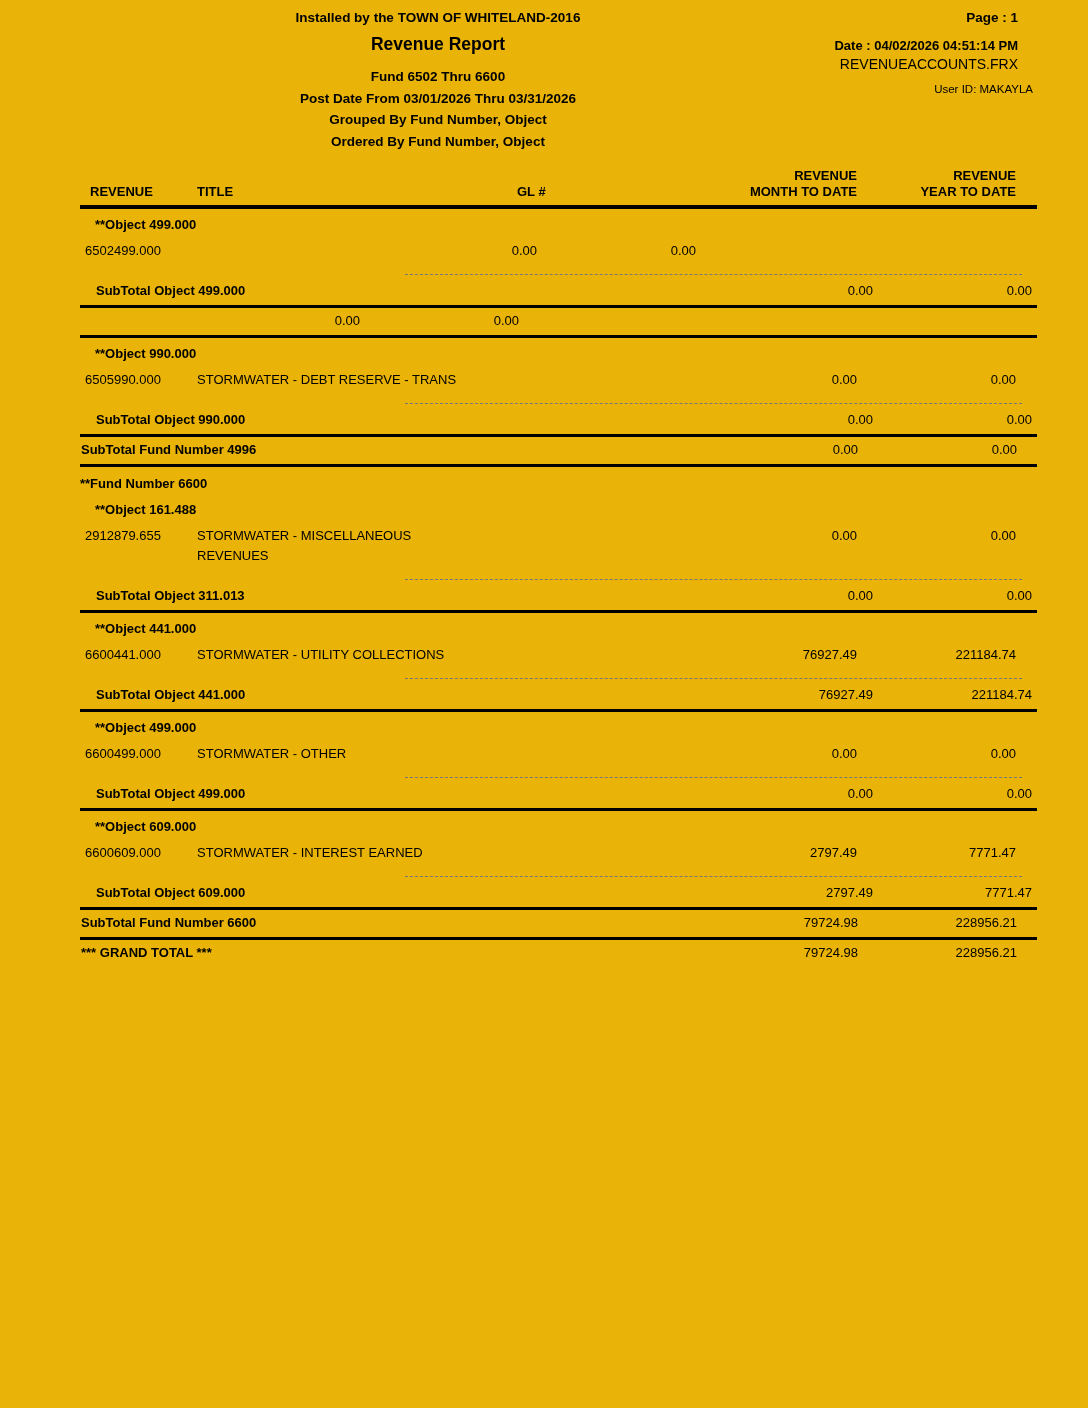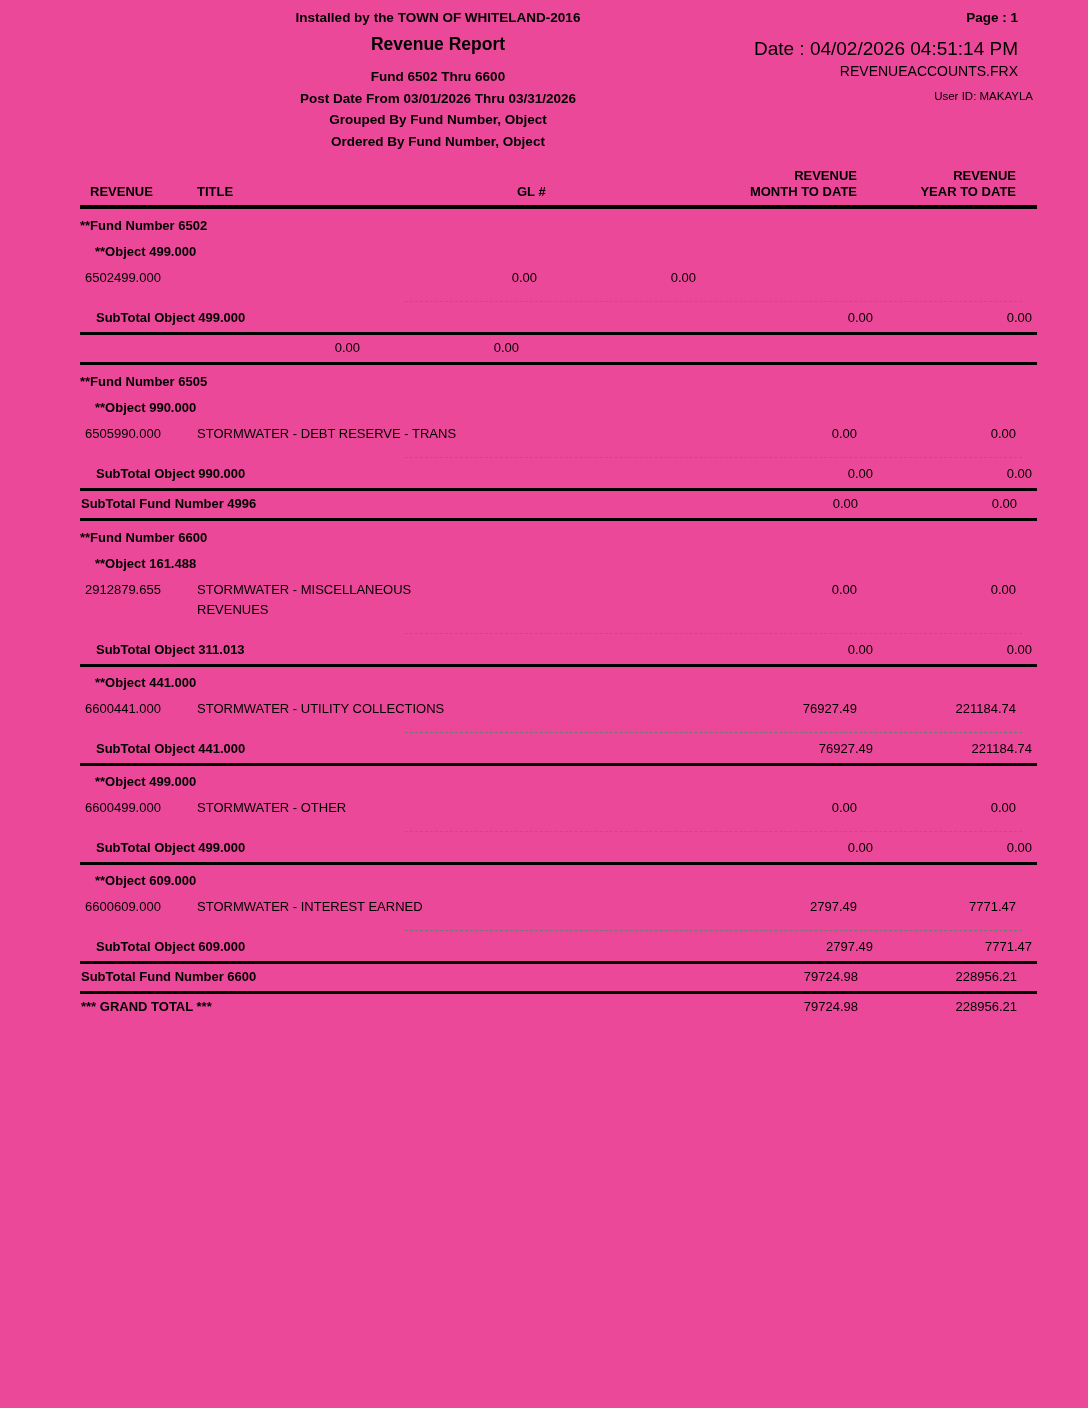--- a/index.html
+++ b/index.html
@@ -1,36 +1,36 @@
 <!DOCTYPE html>
 <html><head>
 <meta charset="utf-8">
 <style>
   html,body{margin:0;padding:0;background:#e8e8e8;}
   .page{
     position:relative;
     width:1088px;height:1408px;
-    background:#ec4899;
+    background:#eab308;
     color:#000000;
     font-family:"Liberation Sans","DejaVu Sans",sans-serif;
     overflow:hidden;
   }
   
   .hdr{position:relative;height:168px;}
   .hdr-center{
     position:absolute;left:0;top:10px;width:876px;text-align:center;
   }
   .h-installed{font-size:13.5px;font-weight:bold;margin-bottom:9px;}
   .h-title{font-size:17.5px;font-weight:bold;margin-bottom:11px;}
   .h-sub{font-size:13.5px;font-weight:bold;line-height:21.5px;}
   .hdr-right{
     position:absolute;right:70px;top:10px;text-align:right;
   }
   .h-page{font-size:13.5px;font-weight:bold;margin-bottom:13px;}
-  .h-date{font-size:19px;font-weight:normal;margin-bottom:3px;}
+  .h-date{font-size:13px;font-weight:bold;margin-bottom:3px;}
   .h-frx{font-size:14px;font-weight:normal;margin-bottom:11px;}
   .h-user{font-size:11.5px;font-weight:normal;margin-right:-15px;text-align:right;}
   
   .tbl{margin-left:80px;width:957px;font-size:13px;}
   .thead{display:flex;align-items:flex-end;font-weight:bold;}
   .th{line-height:16px;}
   .th-rev{width:107px;padding-left:10px;}
   .th-title{width:320px;}
   .th-gl{width:60px;}
   .th-mtd{width:280px;text-align:right;}
@@ -88,23 +88,20 @@
         <div>REVENUE</div>
         <div>MONTH TO DATE</div>
       </div>
       <div class="th th-ytd">
         <div>REVENUE</div>
         <div>YEAR TO DATE</div>
       </div>
     </div>
     <div class="thead-rule"></div>
     <div>
-        <div class="row row-fund">
-          <div>**Fund Number 6502</div>
-        </div>
         <div class="row row-object">
           <div>**Object 499.000</div>
         </div>
         <div class="row row-account">
           <div class="c-acct">6502499.000</div>
           <div class="c-gl"></div>
           <div class="c-mtd">0.00</div>
           <div class="c-ytd">0.00</div>
         </div>
         <div class="dashed-rule"></div>
@@ -112,23 +109,20 @@
           <div class="c-label-sub">SubTotal Object 499.000</div>
           <div class="c-mtd">0.00</div>
           <div class="c-ytd">0.00</div>
         </div>
         <div class="rule"></div>
         <div class="row row-subtotal">
           <div class="c-mtd">0.00</div>
           <div class="c-ytd">0.00</div>
         </div>
         <div class="rule"></div>
-        <div class="row row-fund">
-          <div>**Fund Number 6505</div>
-        </div>
         <div class="row row-object">
           <div>**Object 990.000</div>
         </div>
         <div class="row row-account">
           <div class="c-acct">6505990.000</div>
           <div class="c-title">
             <div>STORMWATER - DEBT RESERVE - TRANS</div>
           </div>
           <div class="c-gl"></div>
           <div class="c-mtd">0.00</div>

